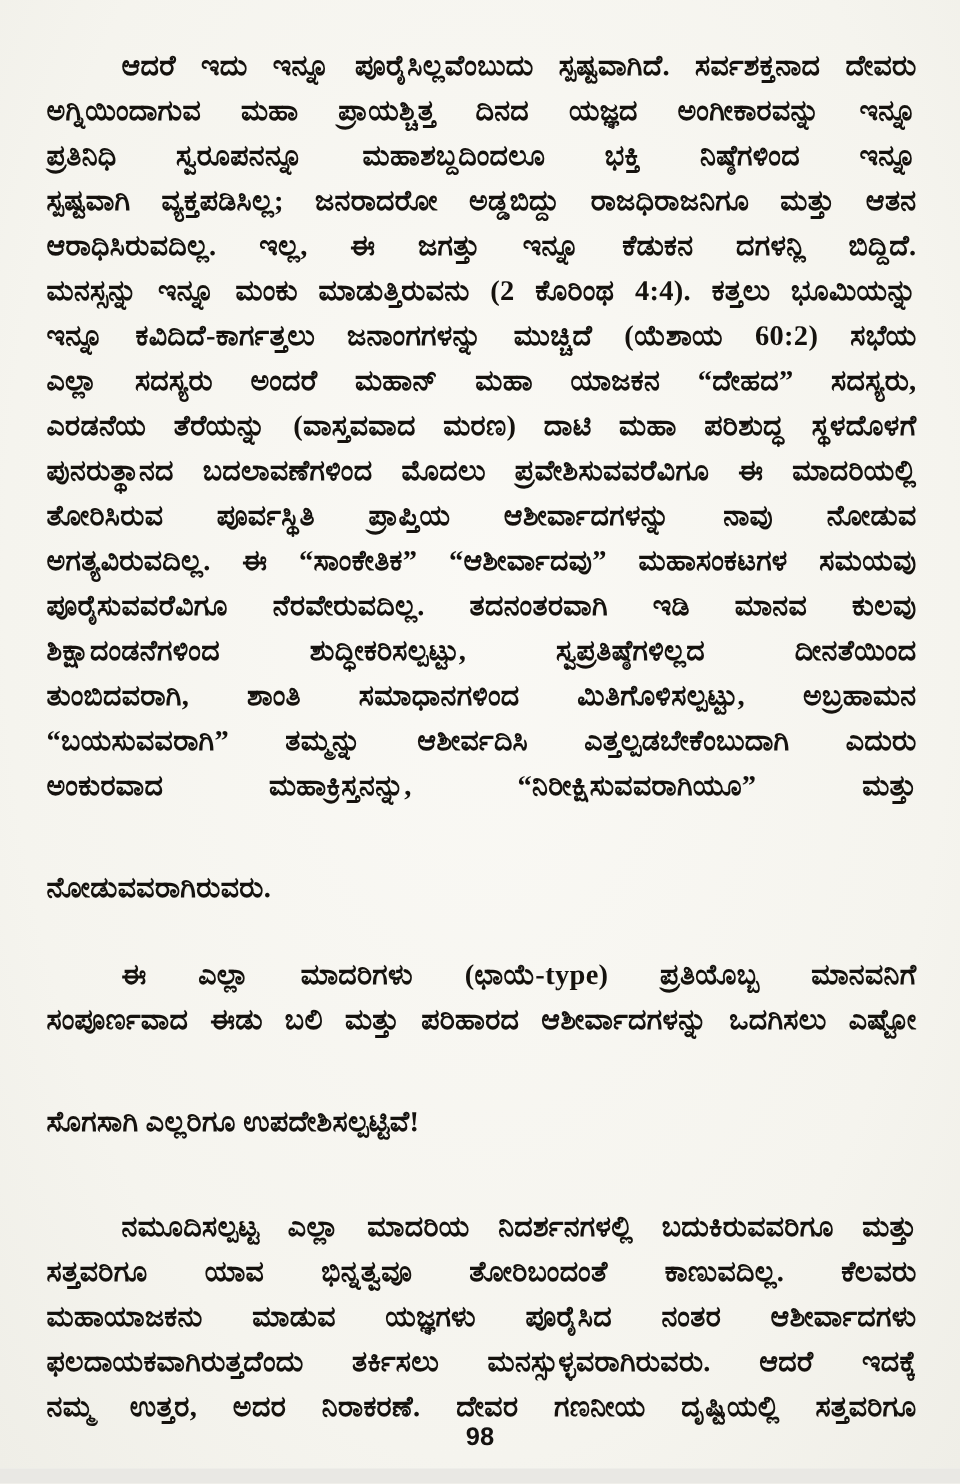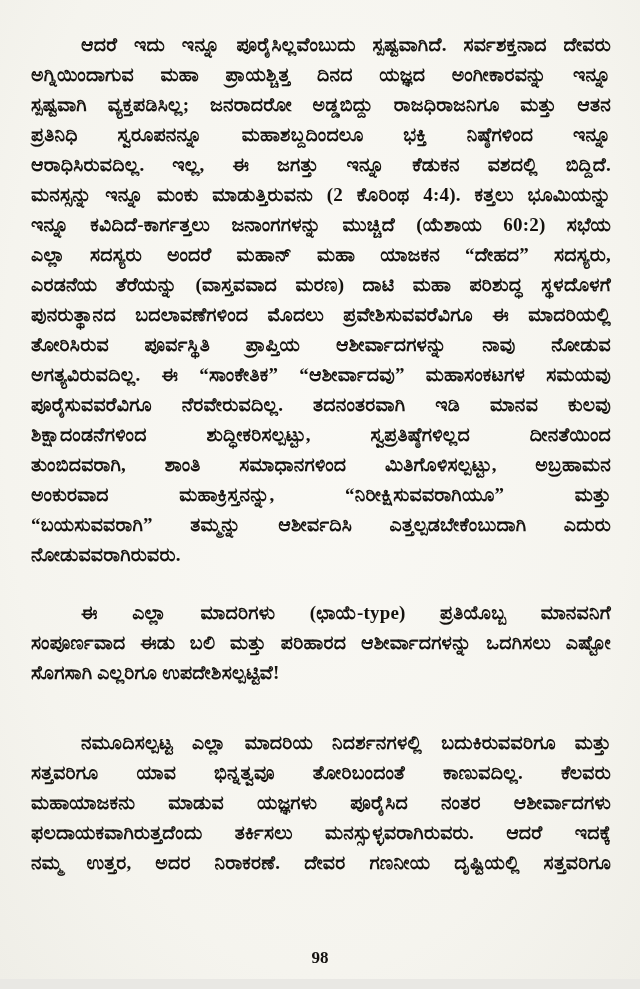--- a/index.html
+++ b/index.html
@@ -30,57 +30,57 @@
   .para + .para { margin-top: 28px; }
   .para.extra-gap { margin-top: 40px; }
   .line {
     font-size: 19px;
     line-height: 30px;
     text-align: justify;
     text-align-last: justify;
     letter-spacing: 0.2px;
   }
   .line.indent { text-indent: 50px; }
-  .line.last { text-align-last: left; }
+  .line.last { text-align-last: left; margin-top: 38px; }
   .page-number {
     position: absolute;
     left: 0;
     right: 0;
     top: 948px;
     text-align: center;
-    font-family: Liberation Serif, serif;
+    font-family: Liberation Sans, sans-serif;
     font-weight: bold;
     font-size: 17px;
     color: #141210;
   }
 </style>
 </head>
 <body>
 
 <div class="page">
   <div class="text-block">
 
     <div class="para">
       <div class="line indent">ಆದರೆ ಇದು ಇನ್ನೂ ಪೂರೈಸಿಲ್ಲವೆಂಬುದು ಸ್ಪಷ್ಟವಾಗಿದೆ. ಸರ್ವಶಕ್ತನಾದ ದೇವರು</div>
       <div class="line">ಅಗ್ನಿಯಿಂದಾಗುವ ಮಹಾ ಪ್ರಾಯಶ್ಚಿತ್ತ ದಿನದ ಯಜ್ಞದ ಅಂಗೀಕಾರವನ್ನು ಇನ್ನೂ</div>
+      <div class="line">ಪ್ರತಿನಿಧಿ ಸ್ವರೂಪನನ್ನೂ ಮಹಾಶಬ್ದದಿಂದಲೂ ಭಕ್ತಿ ನಿಷ್ಠೆಗಳಿಂದ ಇನ್ನೂ</div>
       <div class="line">ಸ್ಪಷ್ಟವಾಗಿ ವ್ಯಕ್ತಪಡಿಸಿಲ್ಲ; ಜನರಾದರೋ ಅಡ್ಡಬಿದ್ದು ರಾಜಧಿರಾಜನಿಗೂ ಮತ್ತು ಆತನ</div>
-      <div class="line">ಪ್ರತಿನಿಧಿ ಸ್ವರೂಪನನ್ನೂ ಮಹಾಶಬ್ದದಿಂದಲೂ ಭಕ್ತಿ ನಿಷ್ಠೆಗಳಿಂದ ಇನ್ನೂ</div>
-      <div class="line">ಆರಾಧಿಸಿರುವದಿಲ್ಲ. ಇಲ್ಲ, ಈ ಜಗತ್ತು ಇನ್ನೂ ಕೆಡುಕನ ವಶದಲ್ಲಿ ಬಿದ್ದಿದೆ.</div>
+      <div class="line">ಆರಾಧಿಸಿರುವದಿಲ್ಲ. ಇಲ್ಲ, ಈ ಜಗತ್ತು ಇನ್ನೂ ಕೆಡುಕನ ದಗಳನ್ಲಿ ಬಿದ್ದಿದೆ.</div>
       <div class="line">ಮನಸ್ಸನ್ನು ಇನ್ನೂ ಮಂಕು ಮಾಡುತ್ತಿರುವನು (2 ಕೊರಿಂಥ 4:4). ಕತ್ತಲು ಭೂಮಿಯನ್ನು</div>
       <div class="line">ಇನ್ನೂ ಕವಿದಿದೆ-ಕಾರ್ಗತ್ತಲು ಜನಾಂಗಗಳನ್ನು ಮುಚ್ಚಿದೆ (ಯೆಶಾಯ 60:2) ಸಭೆಯ</div>
       <div class="line">ಎಲ್ಲಾ ಸದಸ್ಯರು ಅಂದರೆ ಮಹಾನ್ ಮಹಾ ಯಾಜಕನ “ದೇಹದ” ಸದಸ್ಯರು,</div>
       <div class="line">ಎರಡನೆಯ ತೆರೆಯನ್ನು (ವಾಸ್ತವವಾದ ಮರಣ) ದಾಟಿ ಮಹಾ ಪರಿಶುದ್ಧ ಸ್ಥಳದೊಳಗೆ</div>
       <div class="line">ಪುನರುತ್ಥಾನದ ಬದಲಾವಣೆಗಳಿಂದ ಮೊದಲು ಪ್ರವೇಶಿಸುವವರೆವಿಗೂ ಈ ಮಾದರಿಯಲ್ಲಿ</div>
       <div class="line">ತೋರಿಸಿರುವ ಪೂರ್ವಸ್ಥಿತಿ ಪ್ರಾಪ್ತಿಯ ಆಶೀರ್ವಾದಗಳನ್ನು ನಾವು ನೋಡುವ</div>
       <div class="line">ಅಗತ್ಯವಿರುವದಿಲ್ಲ. ಈ “ಸಾಂಕೇತಿಕ” “ಆಶೀರ್ವಾದವು” ಮಹಾಸಂಕಟಗಳ ಸಮಯವು</div>
       <div class="line">ಪೂರೈಸುವವರೆವಿಗೂ ನೆರವೇರುವದಿಲ್ಲ. ತದನಂತರವಾಗಿ ಇಡಿ ಮಾನವ ಕುಲವು</div>
       <div class="line">ಶಿಕ್ಷಾದಂಡನೆಗಳಿಂದ ಶುದ್ಧೀಕರಿಸಲ್ಪಟ್ಟು, ಸ್ವಪ್ರತಿಷ್ಠೆಗಳಿಲ್ಲದ ದೀನತೆಯಿಂದ</div>
       <div class="line">ತುಂಬಿದವರಾಗಿ, ಶಾಂತಿ ಸಮಾಧಾನಗಳಿಂದ ಮಿತಿಗೊಳಿಸಲ್ಪಟ್ಟು, ಅಬ್ರಹಾಮನ</div>
+      <div class="line">“ಬಯಸುವವರಾಗಿ” ತಮ್ಮನ್ನು ಆಶೀರ್ವದಿಸಿ ಎತ್ತಲ್ಪಡಬೇಕೆಂಬುದಾಗಿ ಎದುರು</div>
       <div class="line">ಅಂಕುರವಾದ ಮಹಾಕ್ರಿಸ್ತನನ್ನು, “ನಿರೀಕ್ಷಿಸುವವರಾಗಿಯೂ” ಮತ್ತು</div>
-      <div class="line">“ಬಯಸುವವರಾಗಿ” ತಮ್ಮನ್ನು ಆಶೀರ್ವದಿಸಿ ಎತ್ತಲ್ಪಡಬೇಕೆಂಬುದಾಗಿ ಎದುರು</div>
       <div class="line last">ನೋಡುವವರಾಗಿರುವರು.</div>
     </div>
 
     <div class="para">
       <div class="line indent">ಈ ಎಲ್ಲಾ ಮಾದರಿಗಳು (ಛಾಯೆ-type) ಪ್ರತಿಯೊಬ್ಬ ಮಾನವನಿಗೆ</div>
       <div class="line">ಸಂಪೂರ್ಣವಾದ ಈಡು ಬಲಿ ಮತ್ತು ಪರಿಹಾರದ ಆಶೀರ್ವಾದಗಳನ್ನು ಒದಗಿಸಲು ಎಷ್ಟೋ</div>
       <div class="line last">ಸೊಗಸಾಗಿ ಎಲ್ಲರಿಗೂ ಉಪದೇಶಿಸಲ್ಪಟ್ಟಿವೆ!</div>
     </div>
 
     <div class="para extra-gap">

